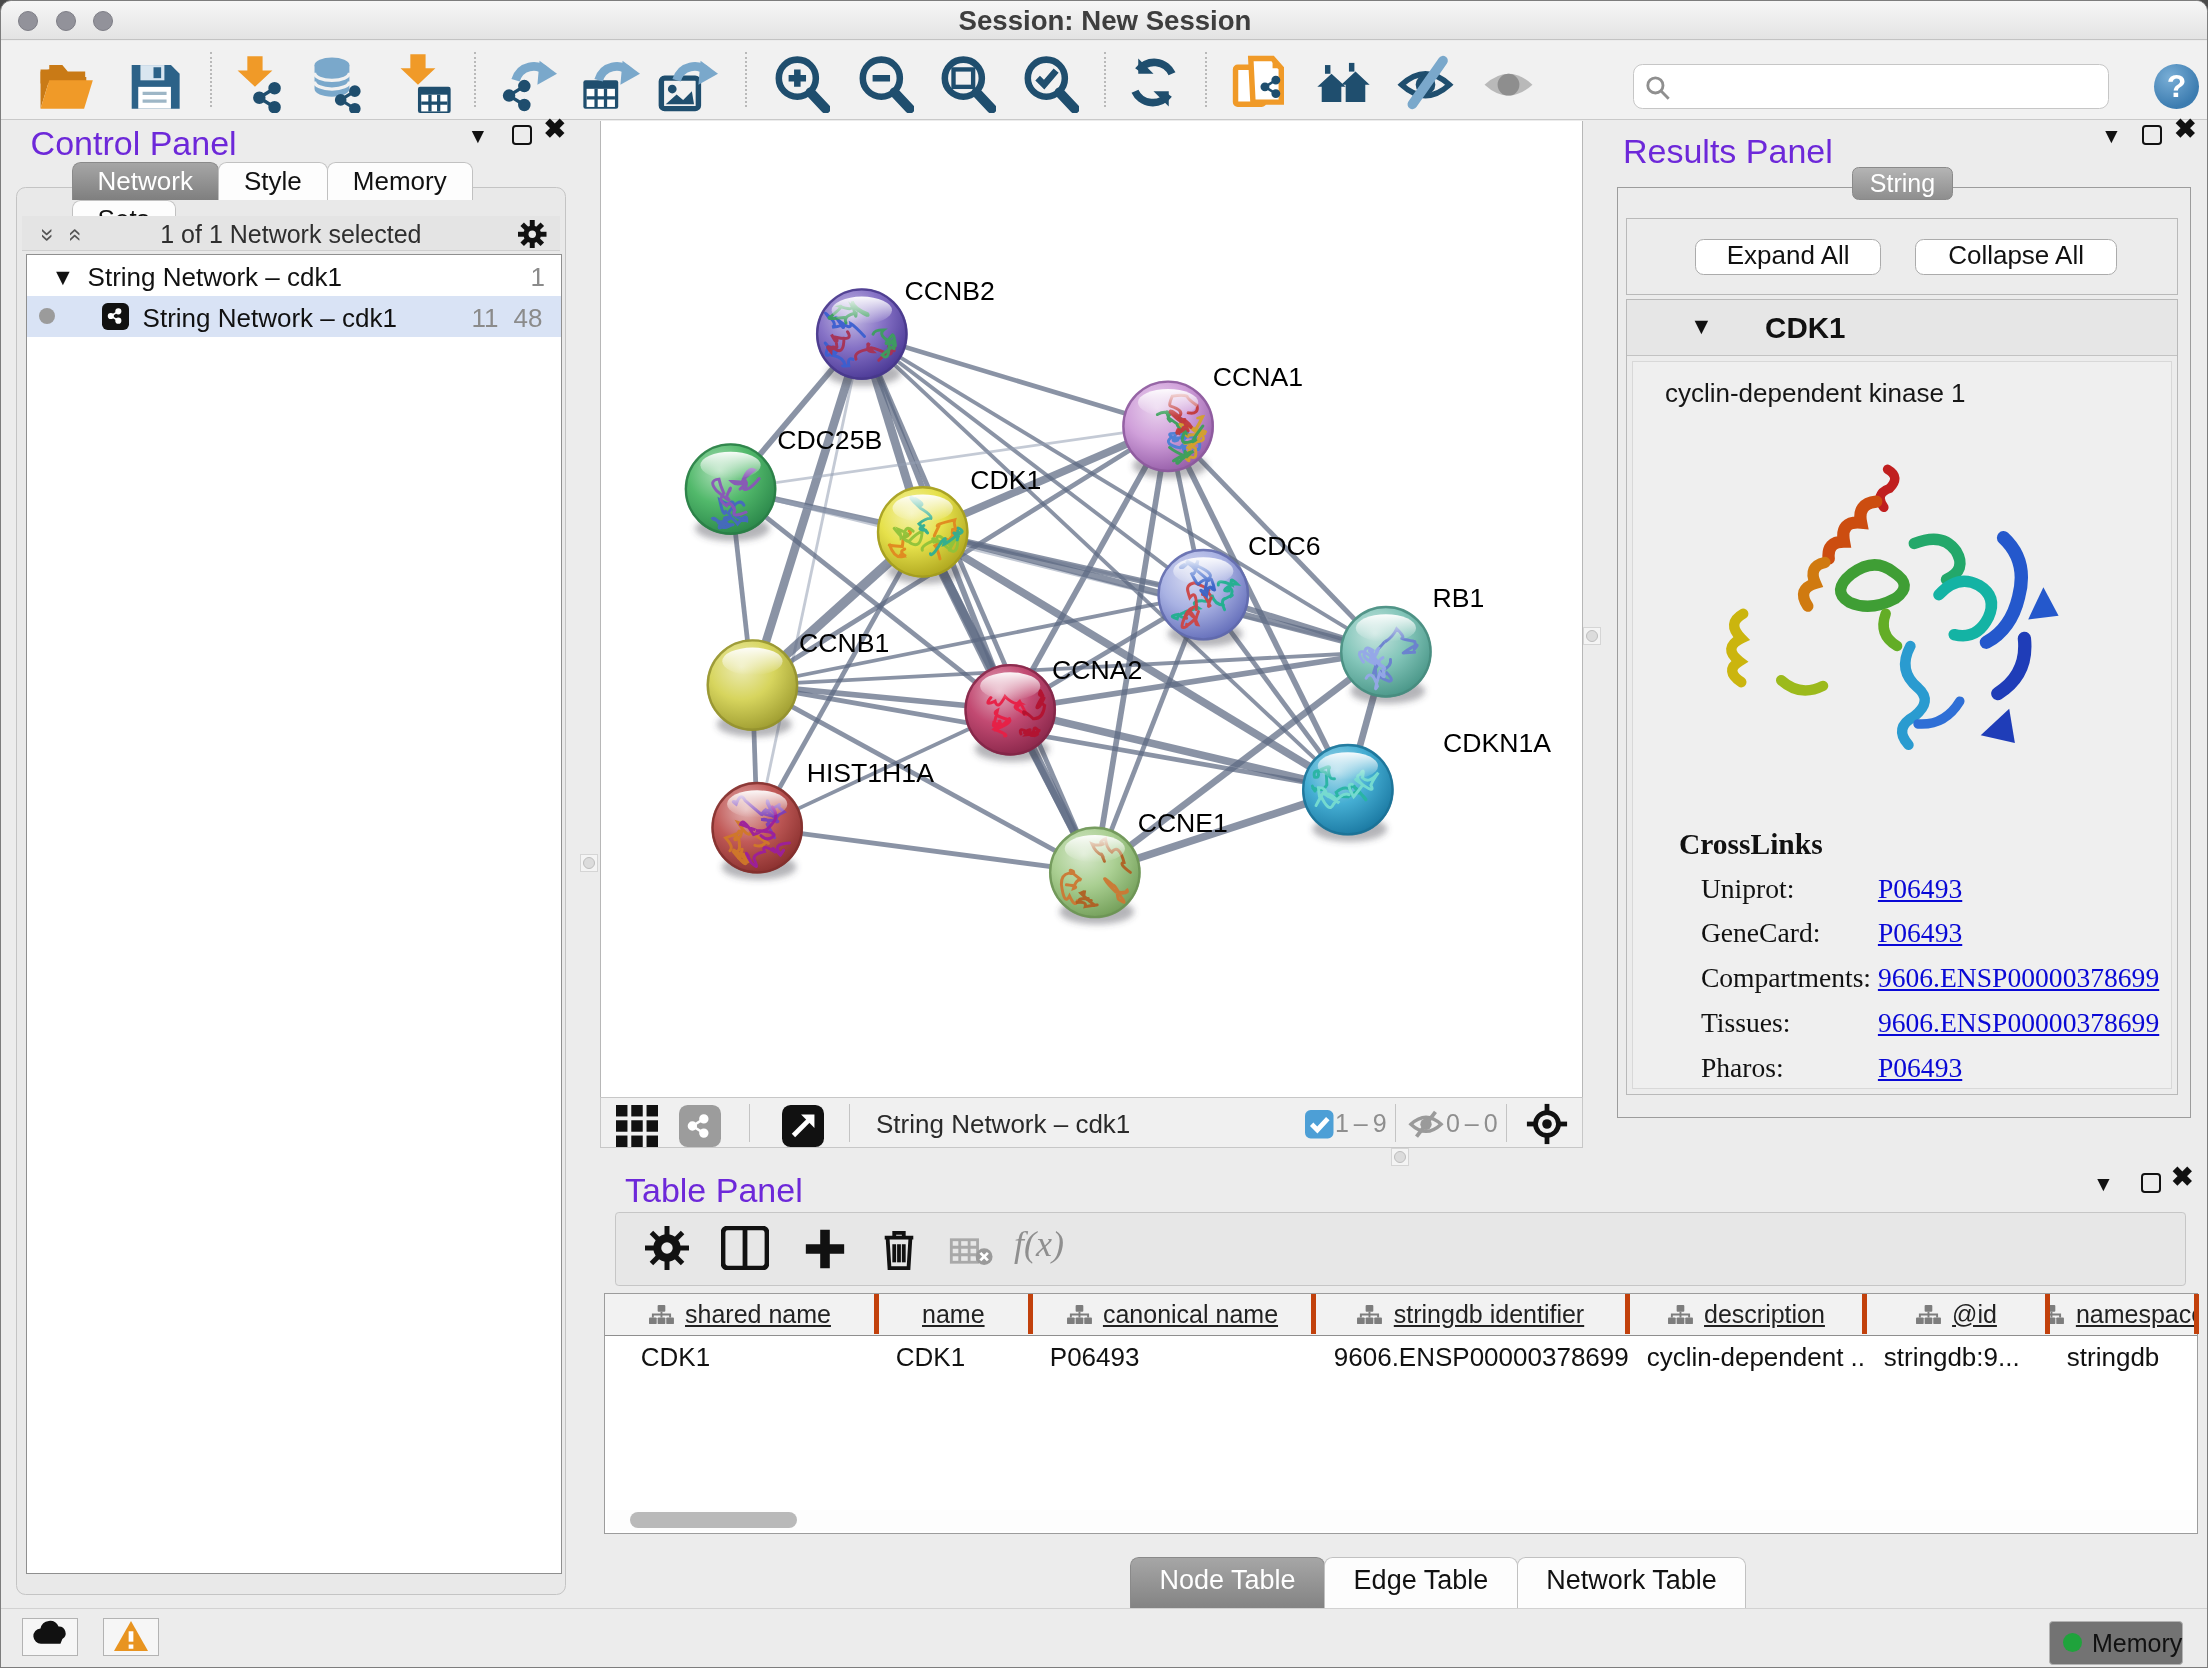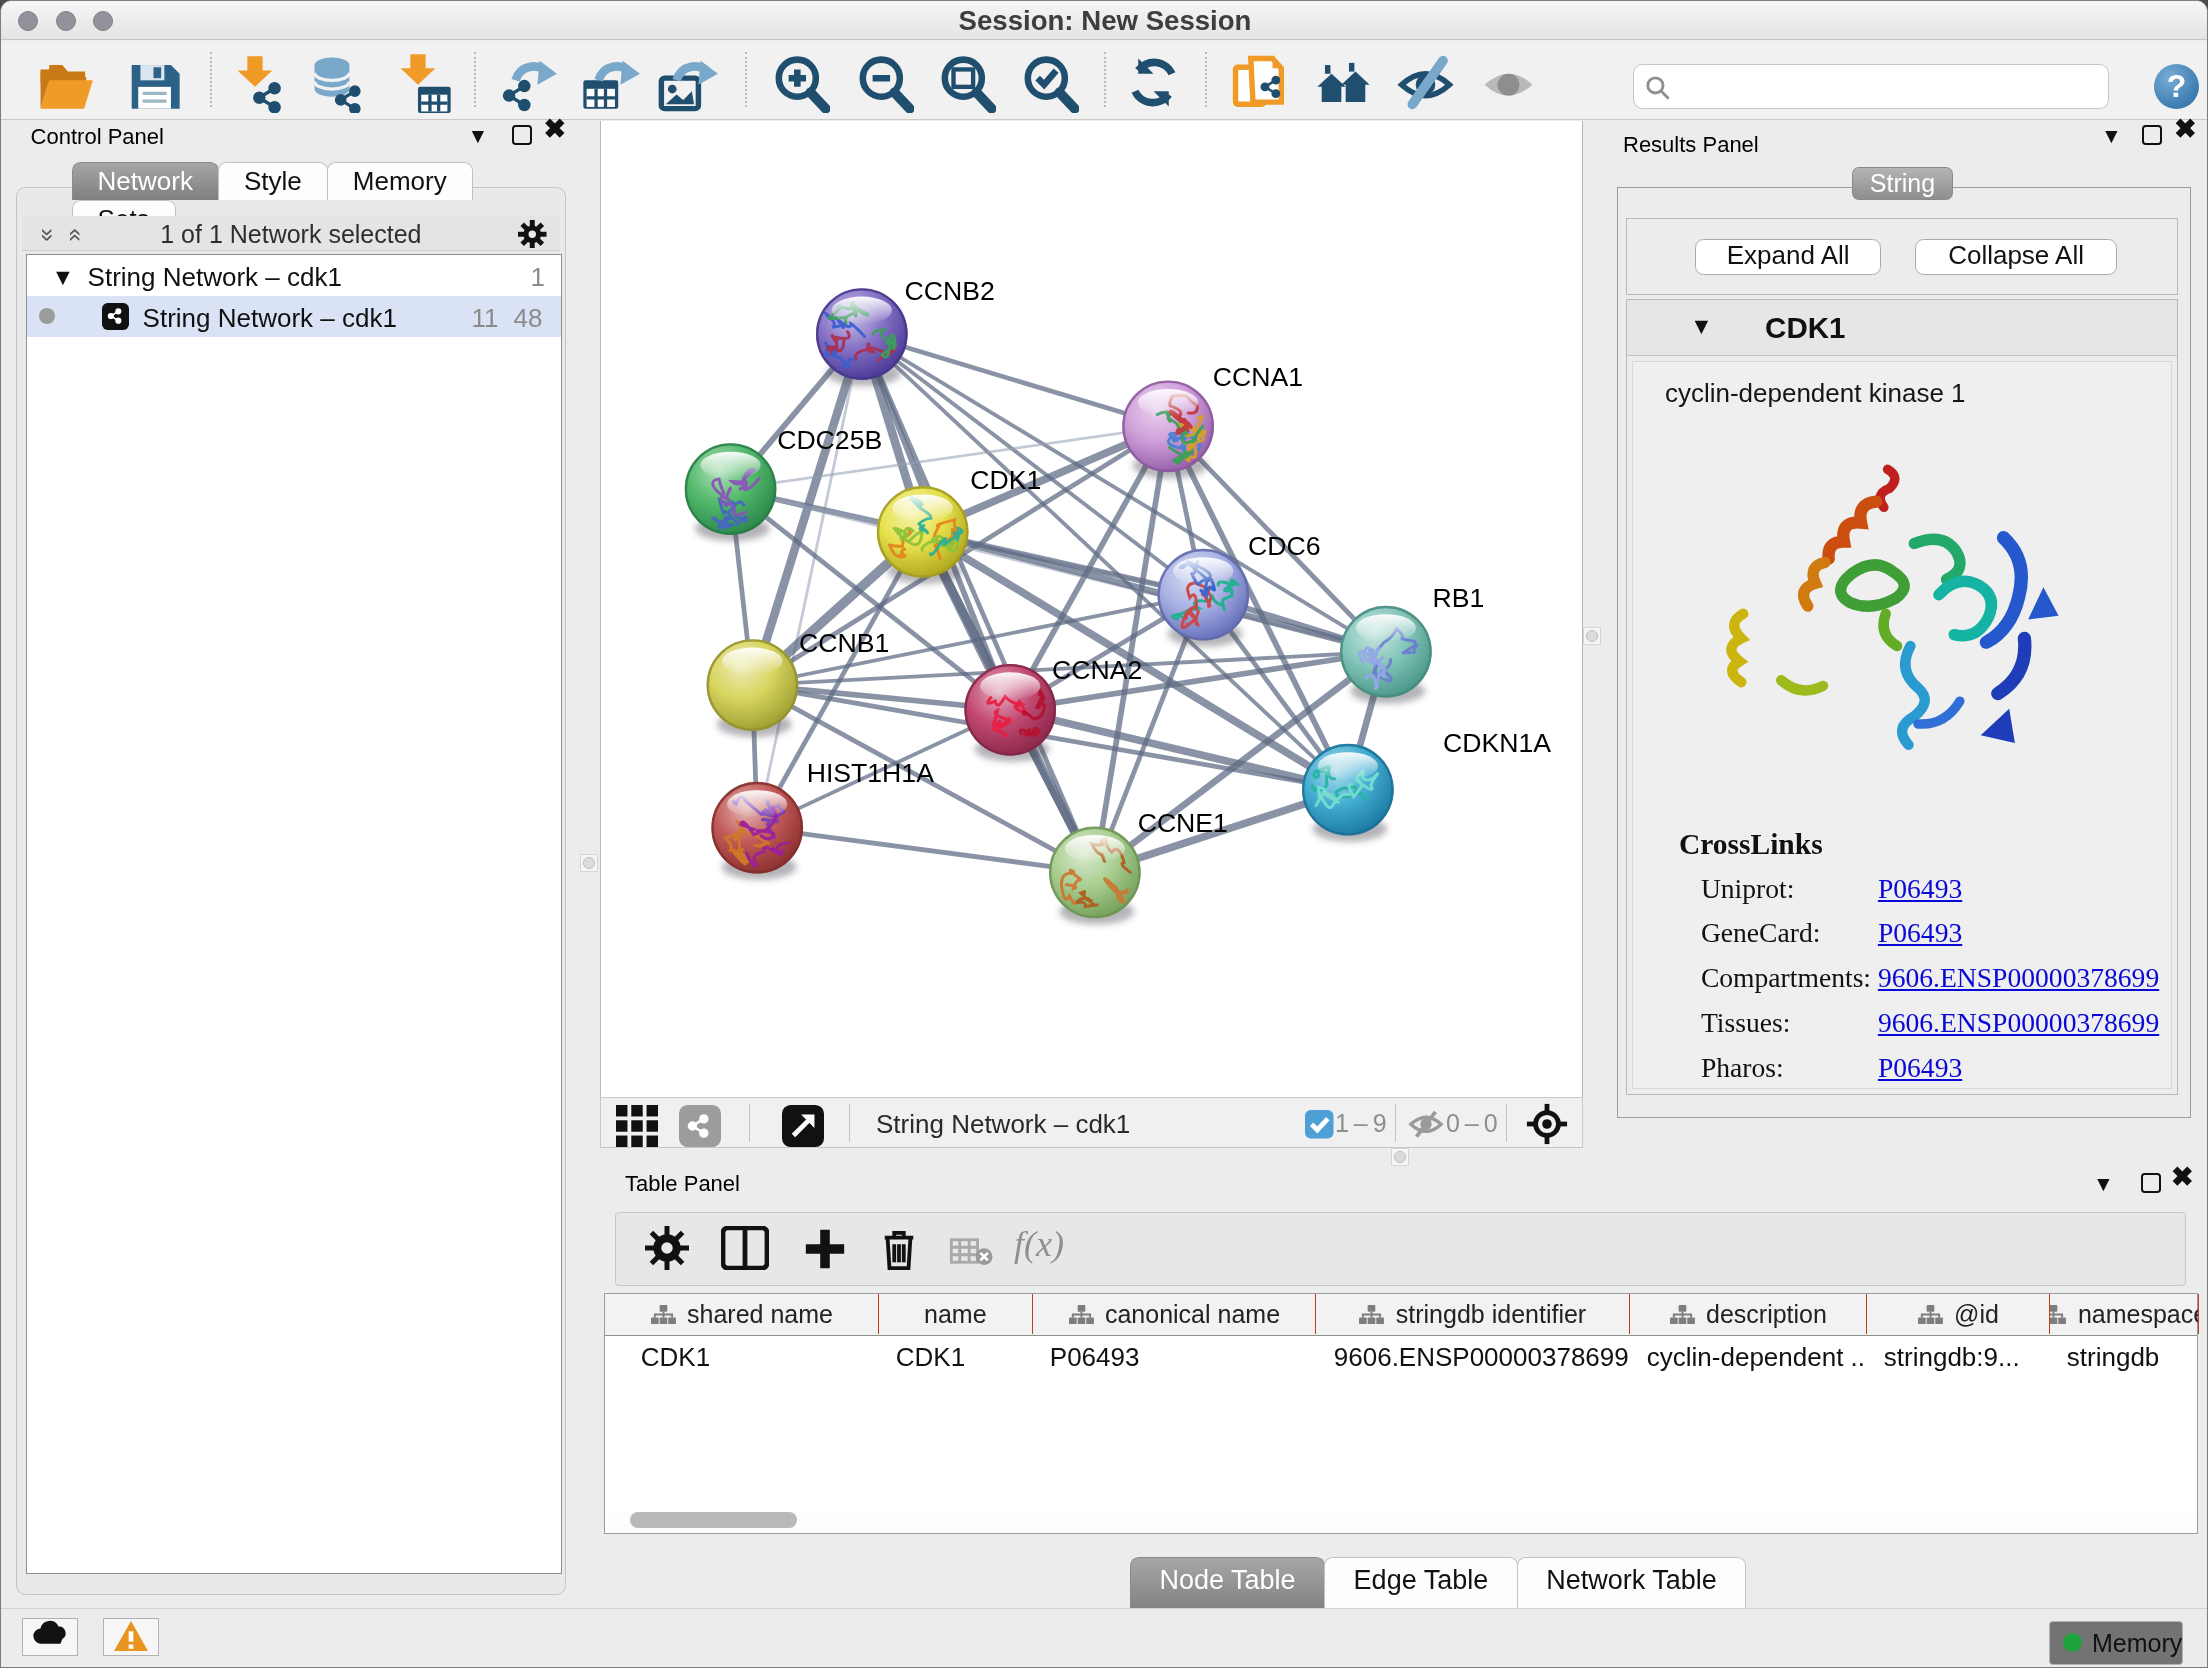--- a/index.html
+++ b/index.html
@@ -35,21 +35,21 @@
     position:absolute; left:1632px; top:23px; width:476px; height:45px;
     background:#fff; border:1.9px solid #c6c6c6; border-radius:9.5px;
   }
   #search-box svg { position:absolute; left:9.5px; top:8.6px; }
   #search-input { position:absolute; left:46px; top:1.9px; width:418px; height:37px;
     border:none; outline:none; font-size:25px; background:transparent; }
   #help-button { position:absolute; left:2153px; top:23px; width:45px; height:45px;
     border-radius:50%; background:radial-gradient(circle at 35% 30%, #79aed6, #3c7cb0 70%);
     color:#fff; font-size:32px; font-weight:bold; text-align:center; line-height:45px; cursor:pointer; }
   
-  .panel-title { position:absolute; font-size:22px; color:#000000; }
+  .panel-title { position:absolute; font-size:34px; color:#6d28d9; }
   .panel-btn { position:absolute; font-size:23px; color:#111; cursor:pointer; line-height:19px; }
   .pb-collapse { font-size:21px; }
   .pb-float { width:20px; height:20px; border:2.9px solid #111; border-radius:3.8px; }
   .pb-close { font-size:27px; font-weight:bold; }
   
   #control-panel { position:absolute; left:7.6px; top:120px; width:557px; height:1484px; }
   #cp-content { position:absolute; left:7.6px; top:66px; width:550px; height:1408px;
     background:#e9e9e9; border:1.9px solid #c4c4c4; border-radius:9.5px; }
   .tabbar { position:absolute; height:38px; }
   .tab { position:relative; float:left; height:38px; padding:0 25px;
@@ -119,23 +119,23 @@
   #table-panel { position:absolute; left:599px; top:1162px; width:1602px; height:443px; }
   #tp-toolbar { position:absolute; left:15px; top:49px; width:1571px; height:74px;
     background:#e7e7e7; border:1px solid #c6c6c6; border-radius:3.8px; }
   .tp-icon { position:absolute; top:13.3px; cursor:pointer; }
   #tp-fx { position:absolute; left:398px; top:9.5px; font-family:"Liberation Serif", serif;
     font-style:italic; font-size:36px; color:#8f8f8f; }
   #tp-table { position:absolute; left:3.8px; top:130px; width:1594px; height:241px;
     background:#fff; border:1.9px solid #9c9c9c; }
   #tp-header { position:absolute; left:0; top:0; width:100%; height:42px;
     background:#f2f2f2; border-bottom:1.9px solid #8f8f8f; }
-  .th-cell { position:absolute; top:0; height:40px; border-right:1px solid #c2410c;
+  .th-cell { position:absolute; top:0; height:40px; border-right:5px solid #c2410c;
     display:flex; align-items:center; justify-content:center; gap:11.4px;
-    font-size:25px; color:#222; overflow:hidden; }
+    font-size:25px; color:#222; overflow:hidden;text-decoration:underline; }
   .th-cell svg { flex:0 0 auto; }
   .td-cell { position:absolute; top:48px; font-size:26px; color:#111; white-space:nowrap; overflow:hidden; }
   #tp-hscroll { position:absolute; left:1.9px; bottom:1.9px; width:1590px; height:21px; background:#fdfdfd; }
   #tp-hscroll-thumb { position:absolute; left:23px; top:1.9px; width:167px; height:16px;
     background:#b9b9b9; border-radius:8.6px; }
   #tp-tabbar { position:absolute; left:530px; top:394px; height:46px; }
   #tp-tabbar .tab { height:57px; line-height:44px; font-size:27px; padding:0 28.5px; }
   
   #statusbar { position:absolute; left:0; top:1607px; width:2208px; height:61px;
     background:#ececec; border-top:1px solid #d2d2d2; }

